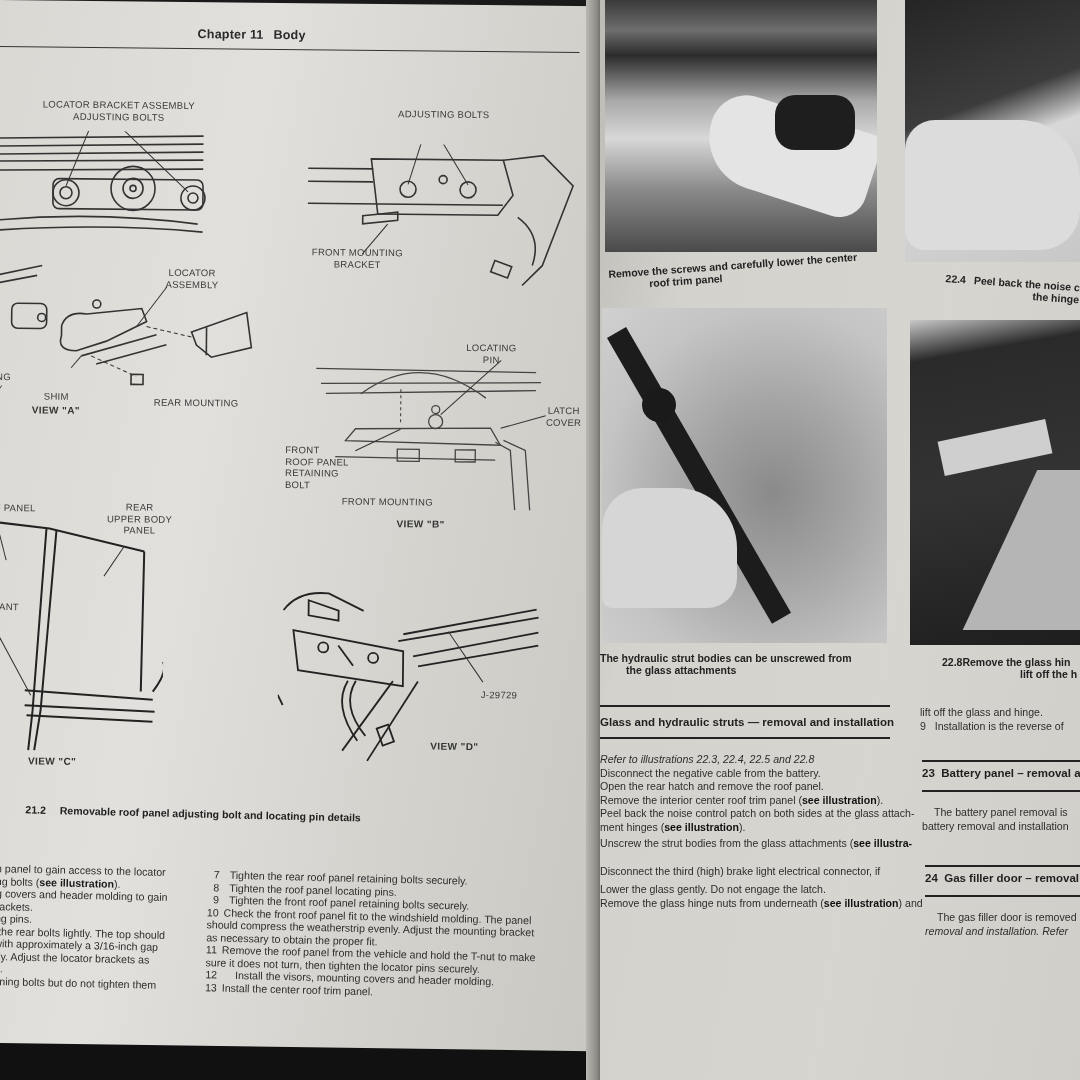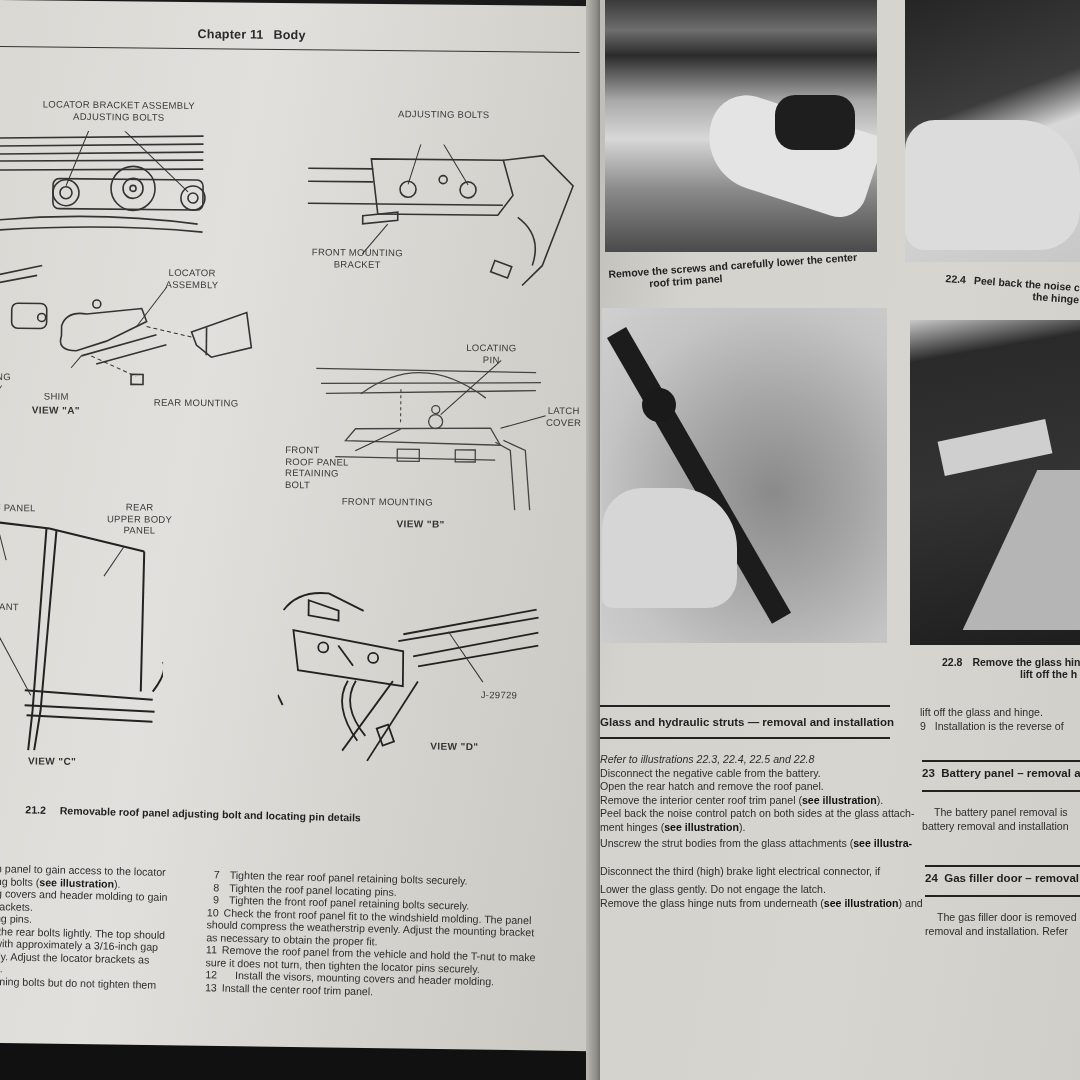--- a/index.html
+++ b/index.html
@@ -291,27 +291,31 @@
   <div class="abs photo-cap" style="left:346px;top:272px;transform:rotate(4deg);transform-origin:0 0">
     <div><span style="margin-right:8px">22.4</span><span>Peel back the noise co</span></div>
     <div style="padding-left:88px">the hinge f</div>
   </div>
 
   <div class="photo" style="left:2px;top:308px;width:285px;height:335px;background:radial-gradient(ellipse at 60% 55%,#8a8a8a 0%,#a5a5a5 35%,#c4c4c4 70%,#d0d0d0 100%)">
     <div style="position:absolute;left:5px;top:30px;width:22px;height:330px;background:#1c1c1c;transform:rotate(-30deg);transform-origin:top left"></div>
     <div style="position:absolute;left:40px;top:80px;width:34px;height:34px;border-radius:50%;background:#1a1a1a"></div>
     <div style="position:absolute;left:0;top:180px;width:135px;height:120px;background:#d6d6d6;border-radius:40px 60px 30px 10px"></div>
   </div>
+  <div class="abs photo-cap" style="left:0;top:652px">
+    <div>The hydraulic strut bodies can be unscrewed from</div>
+    <div style="padding-left:26px">the glass attachments</div>
+  </div>
 
   <div class="photo" style="left:310px;top:320px;width:170px;height:325px;background:linear-gradient(170deg,#c8c8c8 0%,#2a2a2a 12%,#333 50%,#1e1e1e 100%)">
     <div style="position:absolute;left:30px;top:110px;width:110px;height:35px;background:#cfcfcf;transform:rotate(-12deg)"></div>
     <div style="position:absolute;left:40px;top:150px;width:140px;height:160px;background:#b5b5b5;transform:skewX(-25deg);left:90px"></div>
   </div>
   <div class="abs photo-cap" style="left:342px;top:656px">
-    <div><span style="margin-right:10px">22.8</span><span>Remove the glass hin</span></div>
+    <div><span style="">22.8</span><span>Remove the glass hin</span></div>
     <div style="padding-left:78px">lift off the h</div>
   </div>
 
   <div class="sect-rule" style="left:0;top:705px;width:290px"></div>
   <div class="abs sect-head" style="left:0;top:716px">Glass and hydraulic struts — removal and installation</div>
   <div class="sect-rule" style="left:0;top:737px;width:290px"></div>
 
   <div class="abs rp-text" style="left:0;top:753px">
     <div style="font-style:italic">Refer to illustrations 22.3, 22.4, 22.5 and 22.8</div>
     <div>Disconnect the negative cable from the battery.</div>
@@ -334,15 +338,15 @@
   <div class="sect-rule" style="left:322px;top:790px;width:160px"></div>
   <div class="abs rp-text" style="left:322px;top:806px">
     <div style="padding-left:12px">The battery panel removal is</div>
     <div>battery removal and installation</div>
   </div>
   <div class="sect-rule" style="left:325px;top:865px;width:160px"></div>
   <div class="abs sect-head" style="left:325px;top:872px;white-space:pre">24  Gas filler door – removal</div>
   <div class="sect-rule" style="left:325px;top:895px;width:160px"></div>
   <div class="abs rp-text" style="left:325px;top:911px">
     <div style="padding-left:12px">The gas filler door is removed</div>
-    <div style="">removal and installation. Refer</div>
+    <div style="font-style:italic">removal and installation. Refer</div>
   </div>
 </div>
 
 </body></html>

